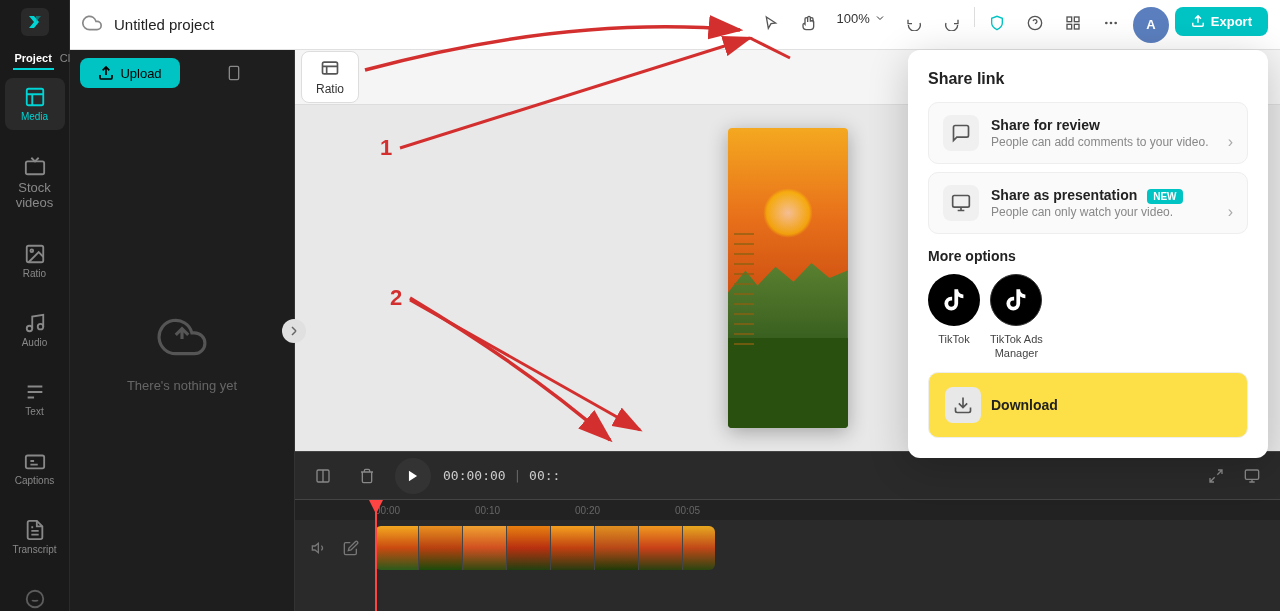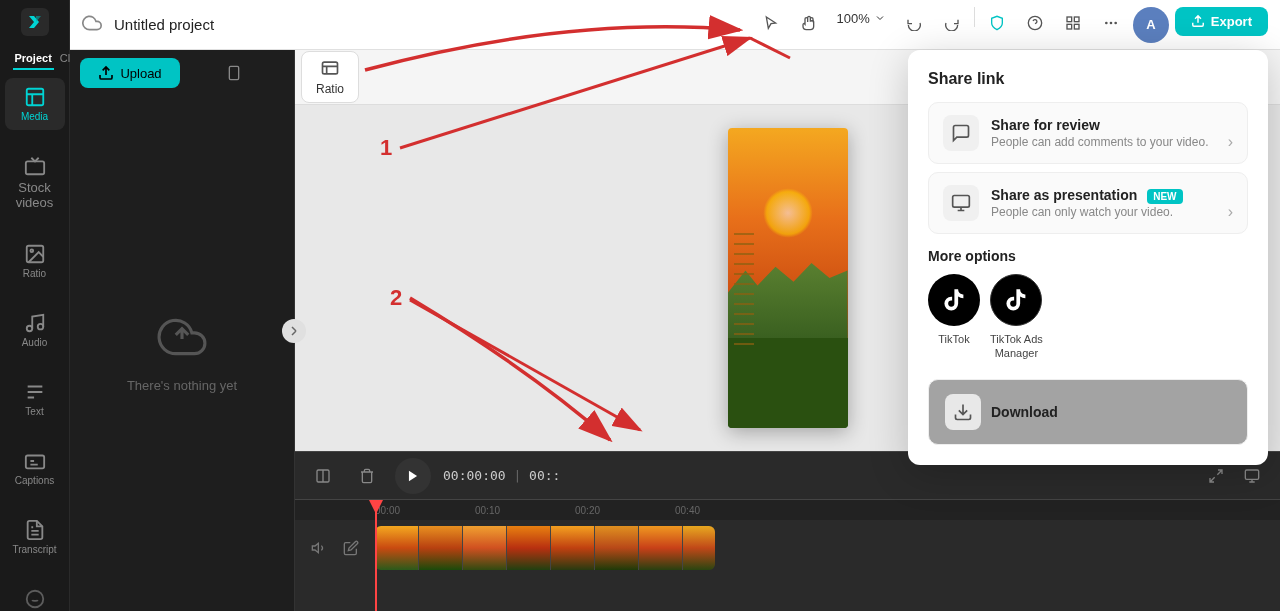--- a/index.html
+++ b/index.html
@@ -329,40 +329,40 @@
     .new-badge {
       background: #00c4c4; color: #fff; font-size: 10px;
       font-weight: 700; padding: 2px 6px; border-radius: 4px;
       margin-left: 6px; vertical-align: middle;
     }
     .more-options-title {
       font-size: 14px; font-weight: 600; color: #222;
       margin: 14px 0 10px;
     }
     .social-buttons {
-      display: flex; gap: 10px; margin-bottom: 18px;
+      display: flex; gap: 10px; margin-bottom: 11px;
     }
     .social-btn {
       display: flex; flex-direction: column; align-items: center;
       gap: 6px; cursor: pointer;
     }
     .social-icon {
       width: 52px; height: 52px; border-radius: 50%;
       display: flex; align-items: center; justify-content: center;
       font-size: 24px;
     }
     .social-icon.tiktok { background: #000; }
     .social-icon.tiktok-ads { background: #000; border: 1px solid #333; }
     .social-icon.facebook { background: #1877f2; }
     .social-label { font-size: 11px; color: #444; text-align: center; line-height: 1.3; }
 
     .download-btn {
       display: flex; align-items: center; gap: 10px;
       padding: 14px 16px; border-radius: 10px;
-      background: #a3a3a3; cursor: pointer; border: 1px solid #eee;
+      background: #fde047; cursor: pointer; border: 1px solid #eee;
     }
     .download-icon {
       width: 36px; height: 36px; background: #e8e8e8;
       border-radius: 8px; display: flex; align-items: center; justify-content: center;
     }
     .download-text { font-size: 14px; font-weight: 600; color: #222; }
 
     
     .arrow-overlay {
       position: absolute;
@@ -661,21 +661,21 @@
             </button>
           </div>
         </div>
 
         <div class="timeline-tracks">
           <div class="timeline-ruler">
             <div class="ruler-marks">
               <div class="ruler-mark">00:00</div>
               <div class="ruler-mark">00:10</div>
               <div class="ruler-mark">00:20</div>
-              <div class="ruler-mark">00:40</div>
+              <div class="ruler-mark">00:05</div>
             </div>
           </div>
 
           <div class="track-row">
             <div class="track-controls">
               <button class="track-btn">
                 <svg width="16" height="16" viewBox="0 0 24 24" fill="none" stroke="currentColor" stroke-width="2">
                   <polygon points="11 5 6 9 2 9 2 15 6 15 11 19 11 5"></polygon>
                   <path d="M15.54 8.46a5 5 0 010 7.07"></path>
                 </svg>

